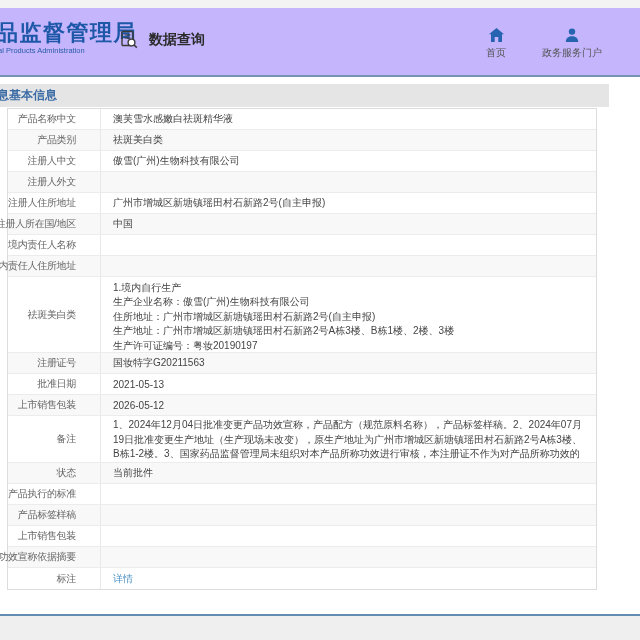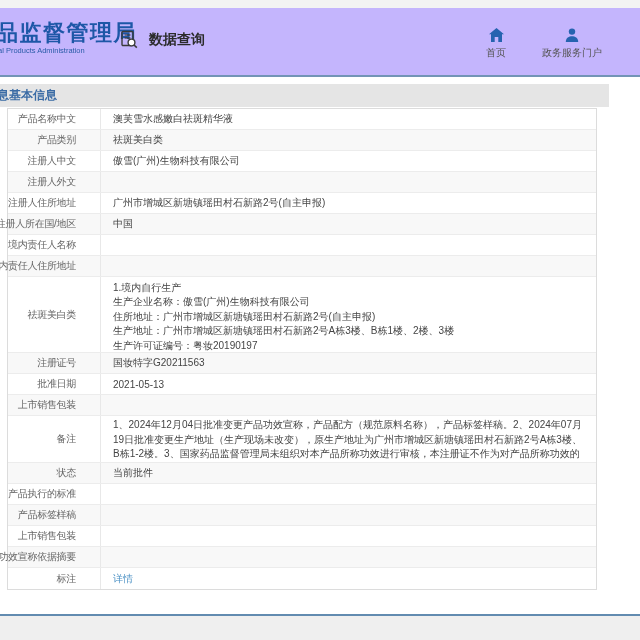--- a/index.html
+++ b/index.html
@@ -146,20 +146,21 @@
     <div class="trow">
       <div class="tlabel">注册证号</div>
       <div class="tvalue">国妆特字G20211563</div>
     </div>
     <div class="trow">
       <div class="tlabel">批准日期</div>
       <div class="tvalue">2021-05-13</div>
     </div>
     <div class="trow">
       <div class="tlabel">上市销售包装</div>
+      <div class="tvalue">2026-05-12</div>
     </div>
     <div class="trow remark">
       <div class="tlabel">备注</div>
       <div class="tvalue">1、2024年12月04日批准变更产品功效宣称，产品配方（规范原料名称），产品标签样稿。2、2024年07月19日批准变更生产地址（生产现场未改变），原生产地址为广州市增城区新塘镇瑶田村石新路2号A栋3楼、B栋1-2楼。3、国家药品监督管理局未组织对本产品所称功效进行审核，本注册证不作为对产品所称功效的认可。</div>
     </div>
     <div class="trow">
       <div class="tlabel">状态</div>
       <div class="tvalue">当前批件</div>
     </div>
     <div class="trow">

